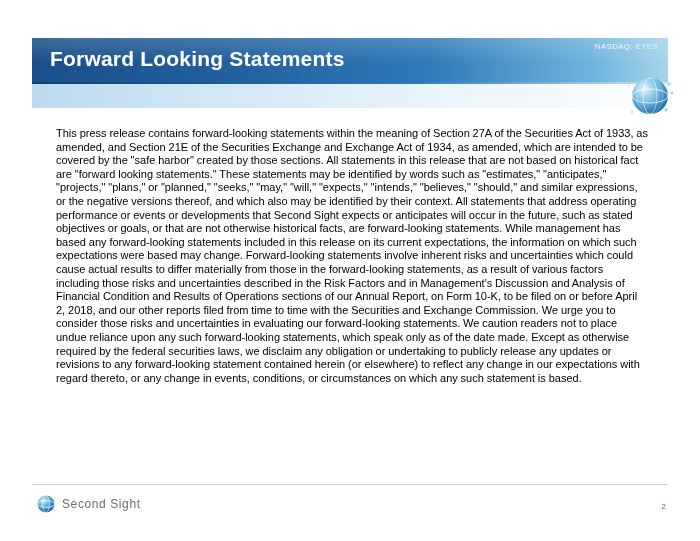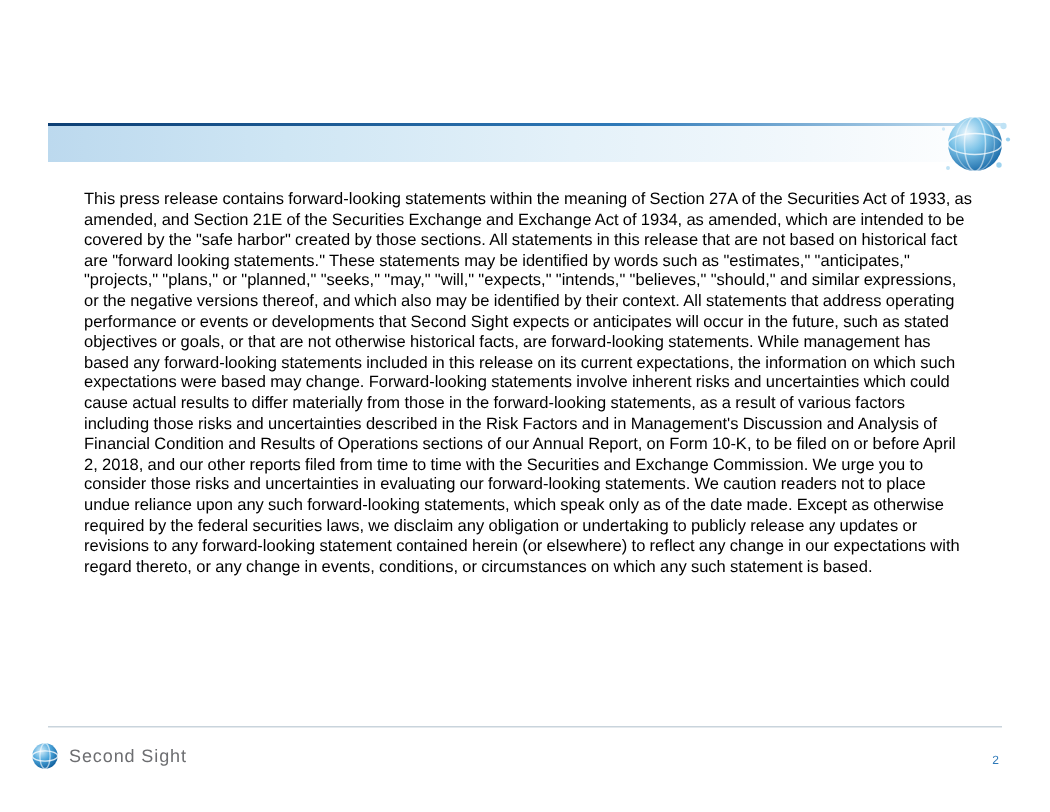--- a/index.html
+++ b/index.html
@@ -106,21 +106,21 @@
   .footer-rule {
     position: absolute;
     left: 32px;
     bottom: 56px;
     width: 636px;
     height: 1px;
     background: #c9d4dc;
   }
   .logo {
     position: absolute;
-    left: 20px;
+    left: 36px;
     bottom: 26px;
     height: 22px;
     display: flex;
     align-items: center;
     gap: 6px;
   }
   .logo-mark {
     width: 20px;
     height: 20px;
   }
@@ -136,20 +136,25 @@
     bottom: 30px;
     font-size: 8px;
     color: #2e79b8;
   }
 </style>
 </head>
 <body>
 
 <div class="slide">
 
+  <div class="header">
+    <div class="header-sheen"></div>
+    <div class="header-title">Forward Looking Statements</div>
+    <div class="ticker">NASDAQ: EYES</div>
+  </div>
   <div class="subband"></div>
   <div class="subband-line"></div>
 
   <div class="globe">
     <svg width="56" height="56" viewBox="0 0 56 56" xmlns="http://www.w3.org/2000/svg">
       <defs>
         <radialGradient id="gball" cx="35%" cy="30%" r="75%">
           <stop offset="0%" stop-color="#e8f5fc"></stop>
           <stop offset="45%" stop-color="#7cc3e8"></stop>
           <stop offset="100%" stop-color="#1a6aa8"></stop>

